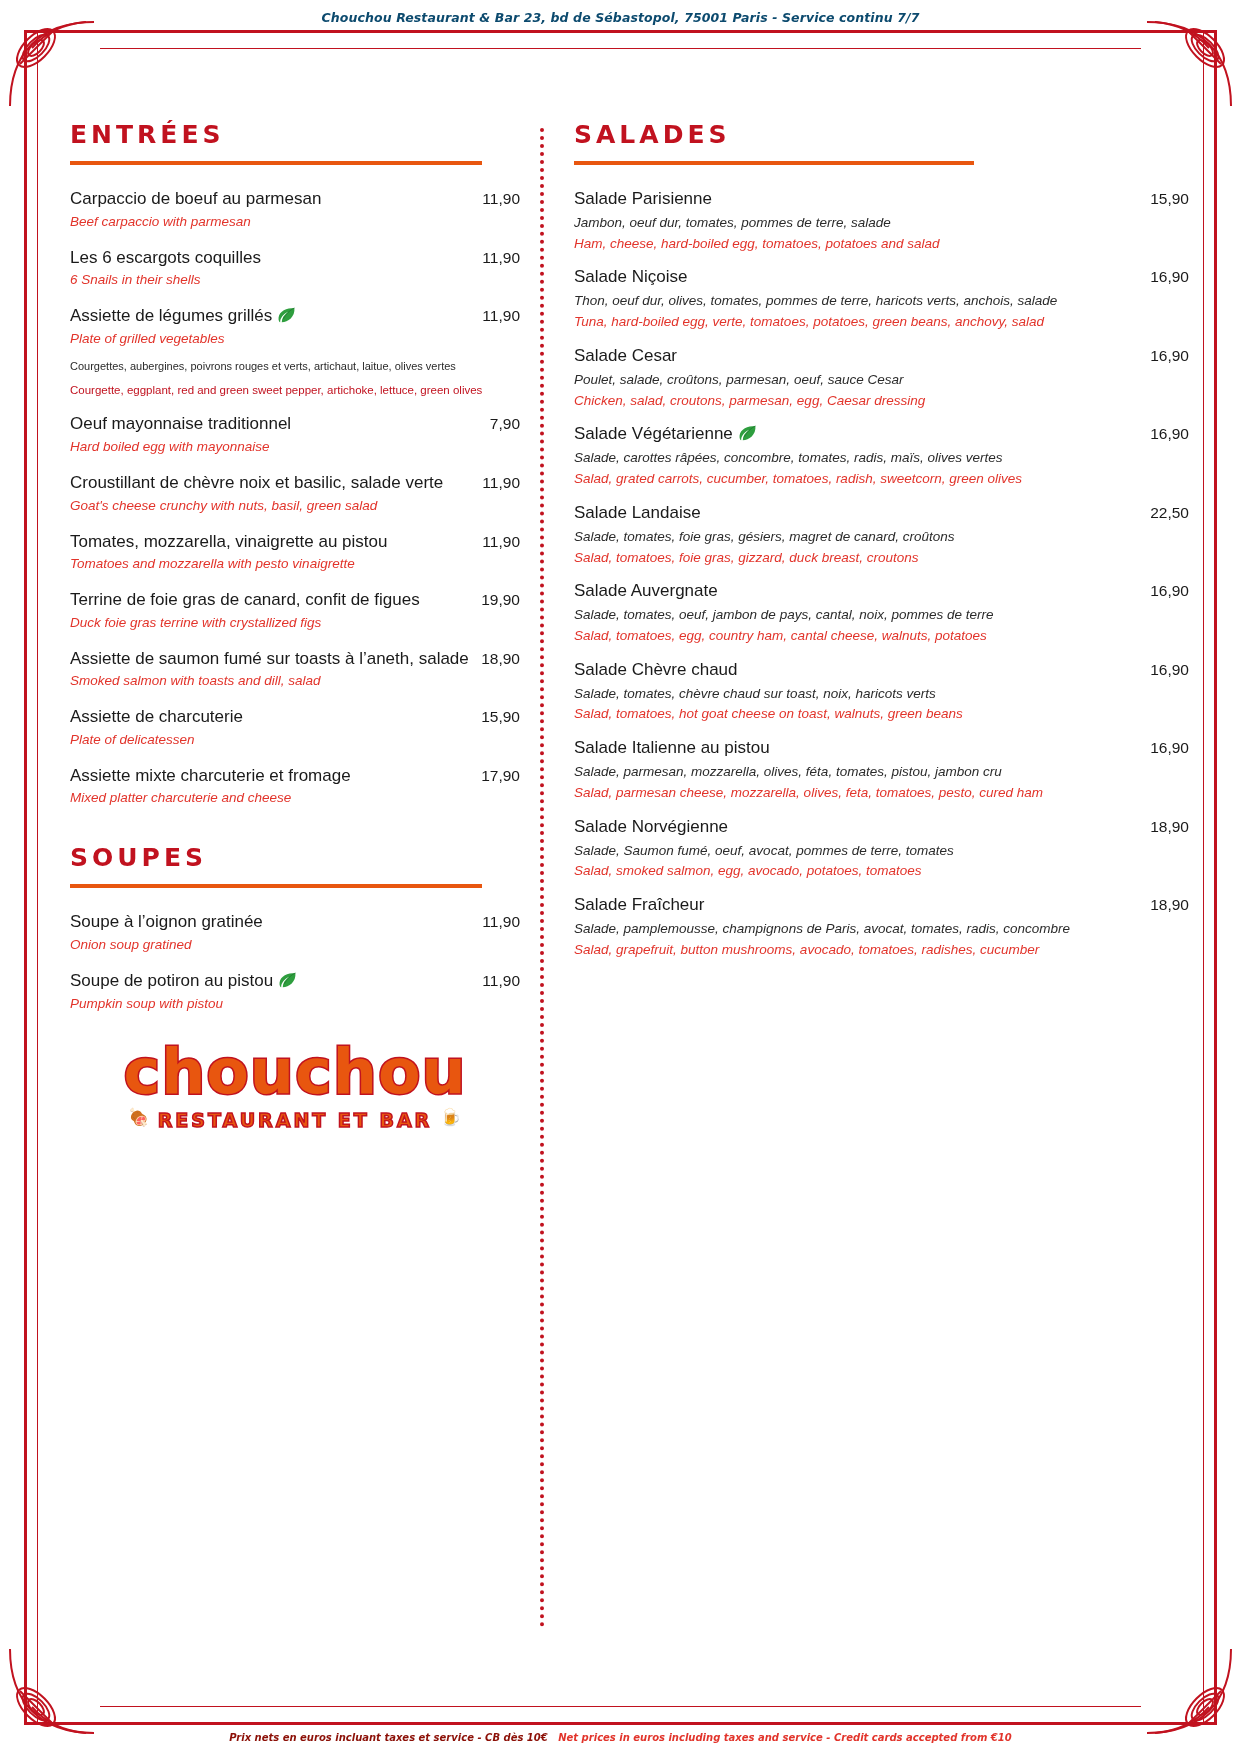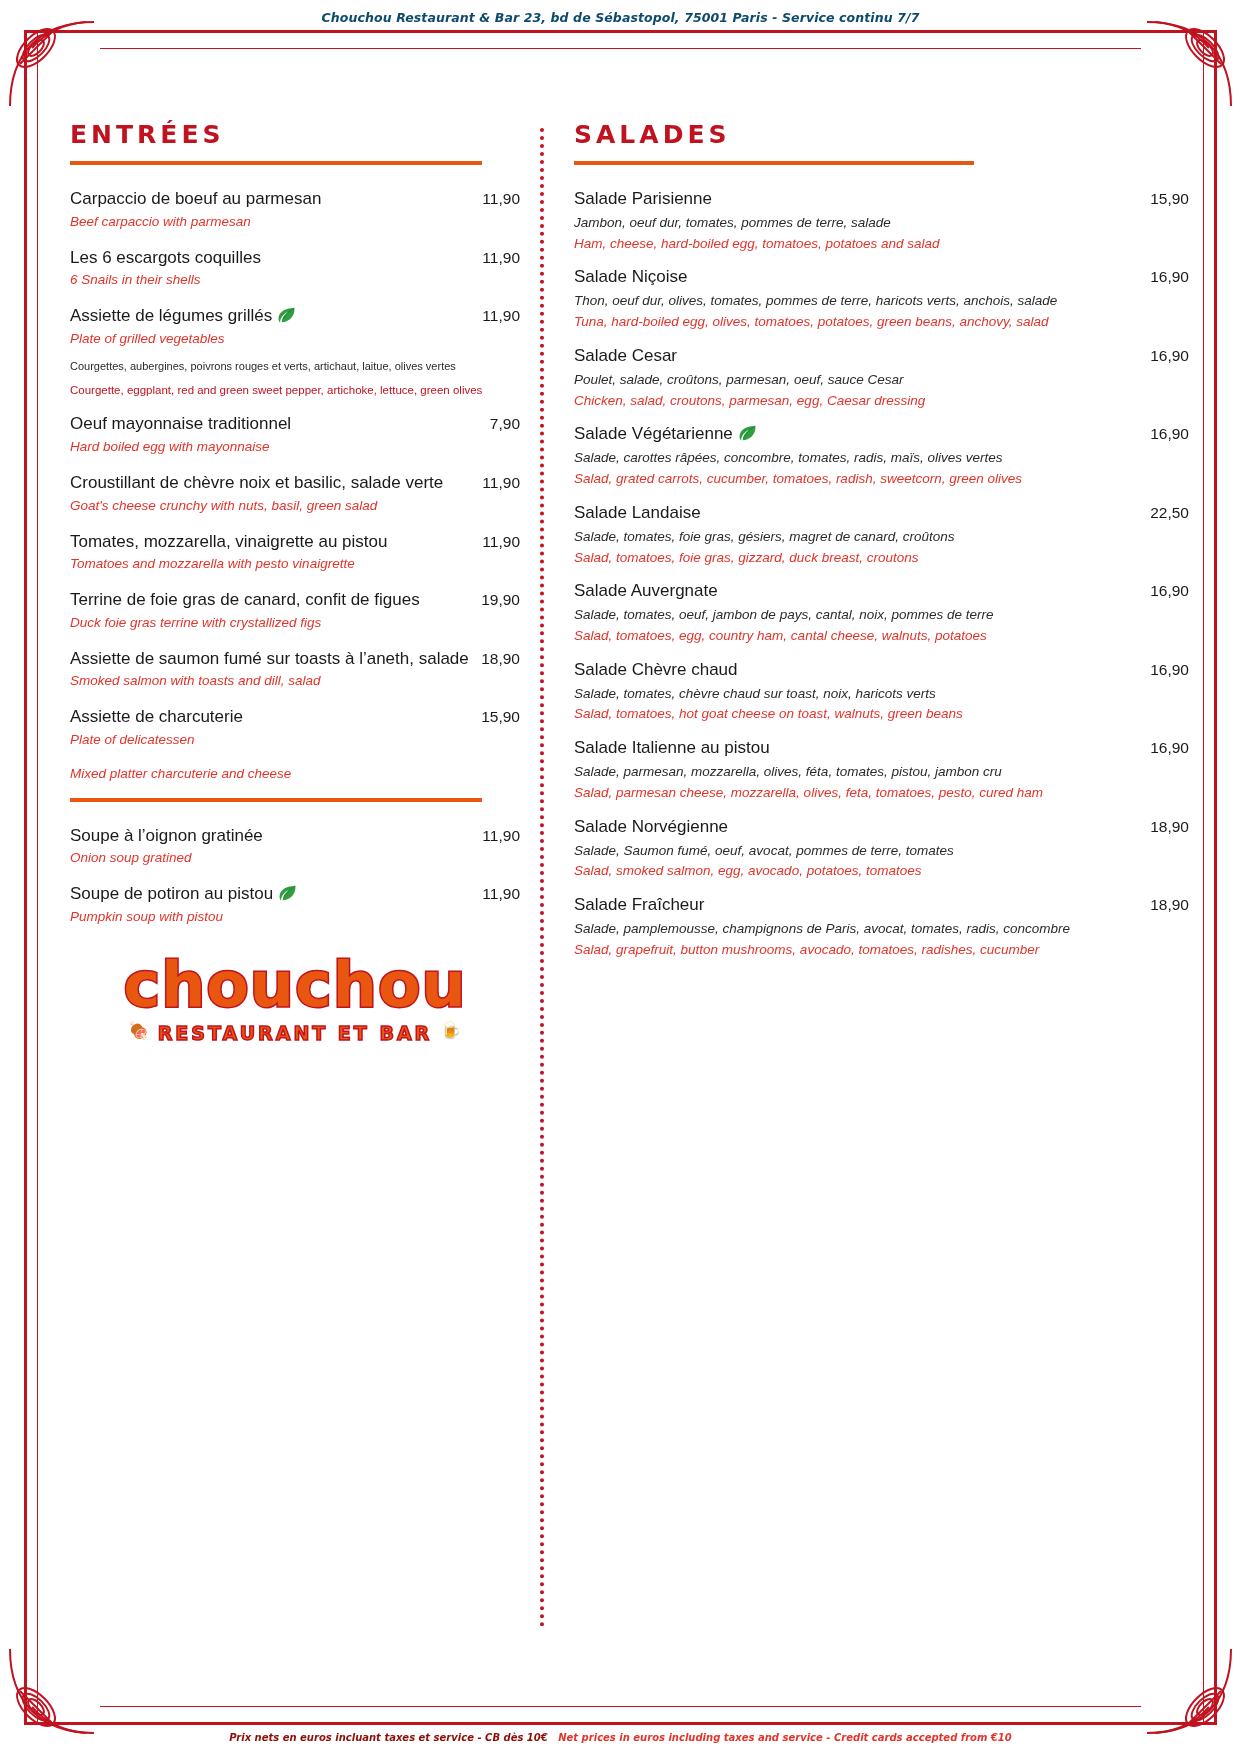--- a/index.html
+++ b/index.html
@@ -352,24 +352,29 @@
             <div class="item-desc-en">Smoked salmon with toasts and dill, salad</div>
           </div>
           <div class="item">
             <div class="item-head">
               <div class="item-name">Assiette de charcuterie</div>
               <div class="item-price">15,90</div>
             </div>
             <div class="item-desc-en">Plate of delicatessen</div>
           </div>
           <div class="item">
+            <div class="item-head">
+              <div class="item-name">Assiette mixte charcuterie et fromage</div>
+              <div class="item-price">17,90</div>
+            </div>
             <div class="item-desc-en">Mixed platter charcuterie and cheese</div>
           </div>
         </div>
 
+      <h2 class="section-title" style="margin-top:34px">SOUPES</h2>
       <div class="section-rule left"></div>
       <div id="soupes-list">
           <div class="item">
             <div class="item-head">
               <div class="item-name">Soupe à l’oignon gratinée</div>
               <div class="item-price">11,90</div>
             </div>
             <div class="item-desc-en">Onion soup gratined</div>
           </div>
           <div class="item">
@@ -407,21 +412,21 @@
             </div>
             <div class="item-desc-fr">Jambon, oeuf dur, tomates, pommes de terre, salade</div>
             <div class="item-desc-en">Ham, cheese, hard-boiled egg, tomatoes, potatoes and salad</div>
           </div>
           <div class="item">
             <div class="item-head">
               <div class="item-name">Salade Niçoise</div>
               <div class="item-price">16,90</div>
             </div>
             <div class="item-desc-fr">Thon, oeuf dur, olives, tomates, pommes de terre, haricots verts, anchois, salade</div>
-            <div class="item-desc-en">Tuna, hard-boiled egg, olives, tomatoes, potatoes, green beans, anchovy, salad</div>
+            <div class="item-desc-en">Tuna, hard-boiled egg, verte, tomatoes, potatoes, green beans, anchovy, salad</div>
           </div>
           <div class="item">
             <div class="item-head">
               <div class="item-name">Salade Cesar</div>
               <div class="item-price">16,90</div>
             </div>
             <div class="item-desc-fr">Poulet, salade, croûtons, parmesan, oeuf, sauce Cesar</div>
             <div class="item-desc-en">Chicken, salad, croutons, parmesan, egg, Caesar dressing</div>
           </div>
           <div class="item">

